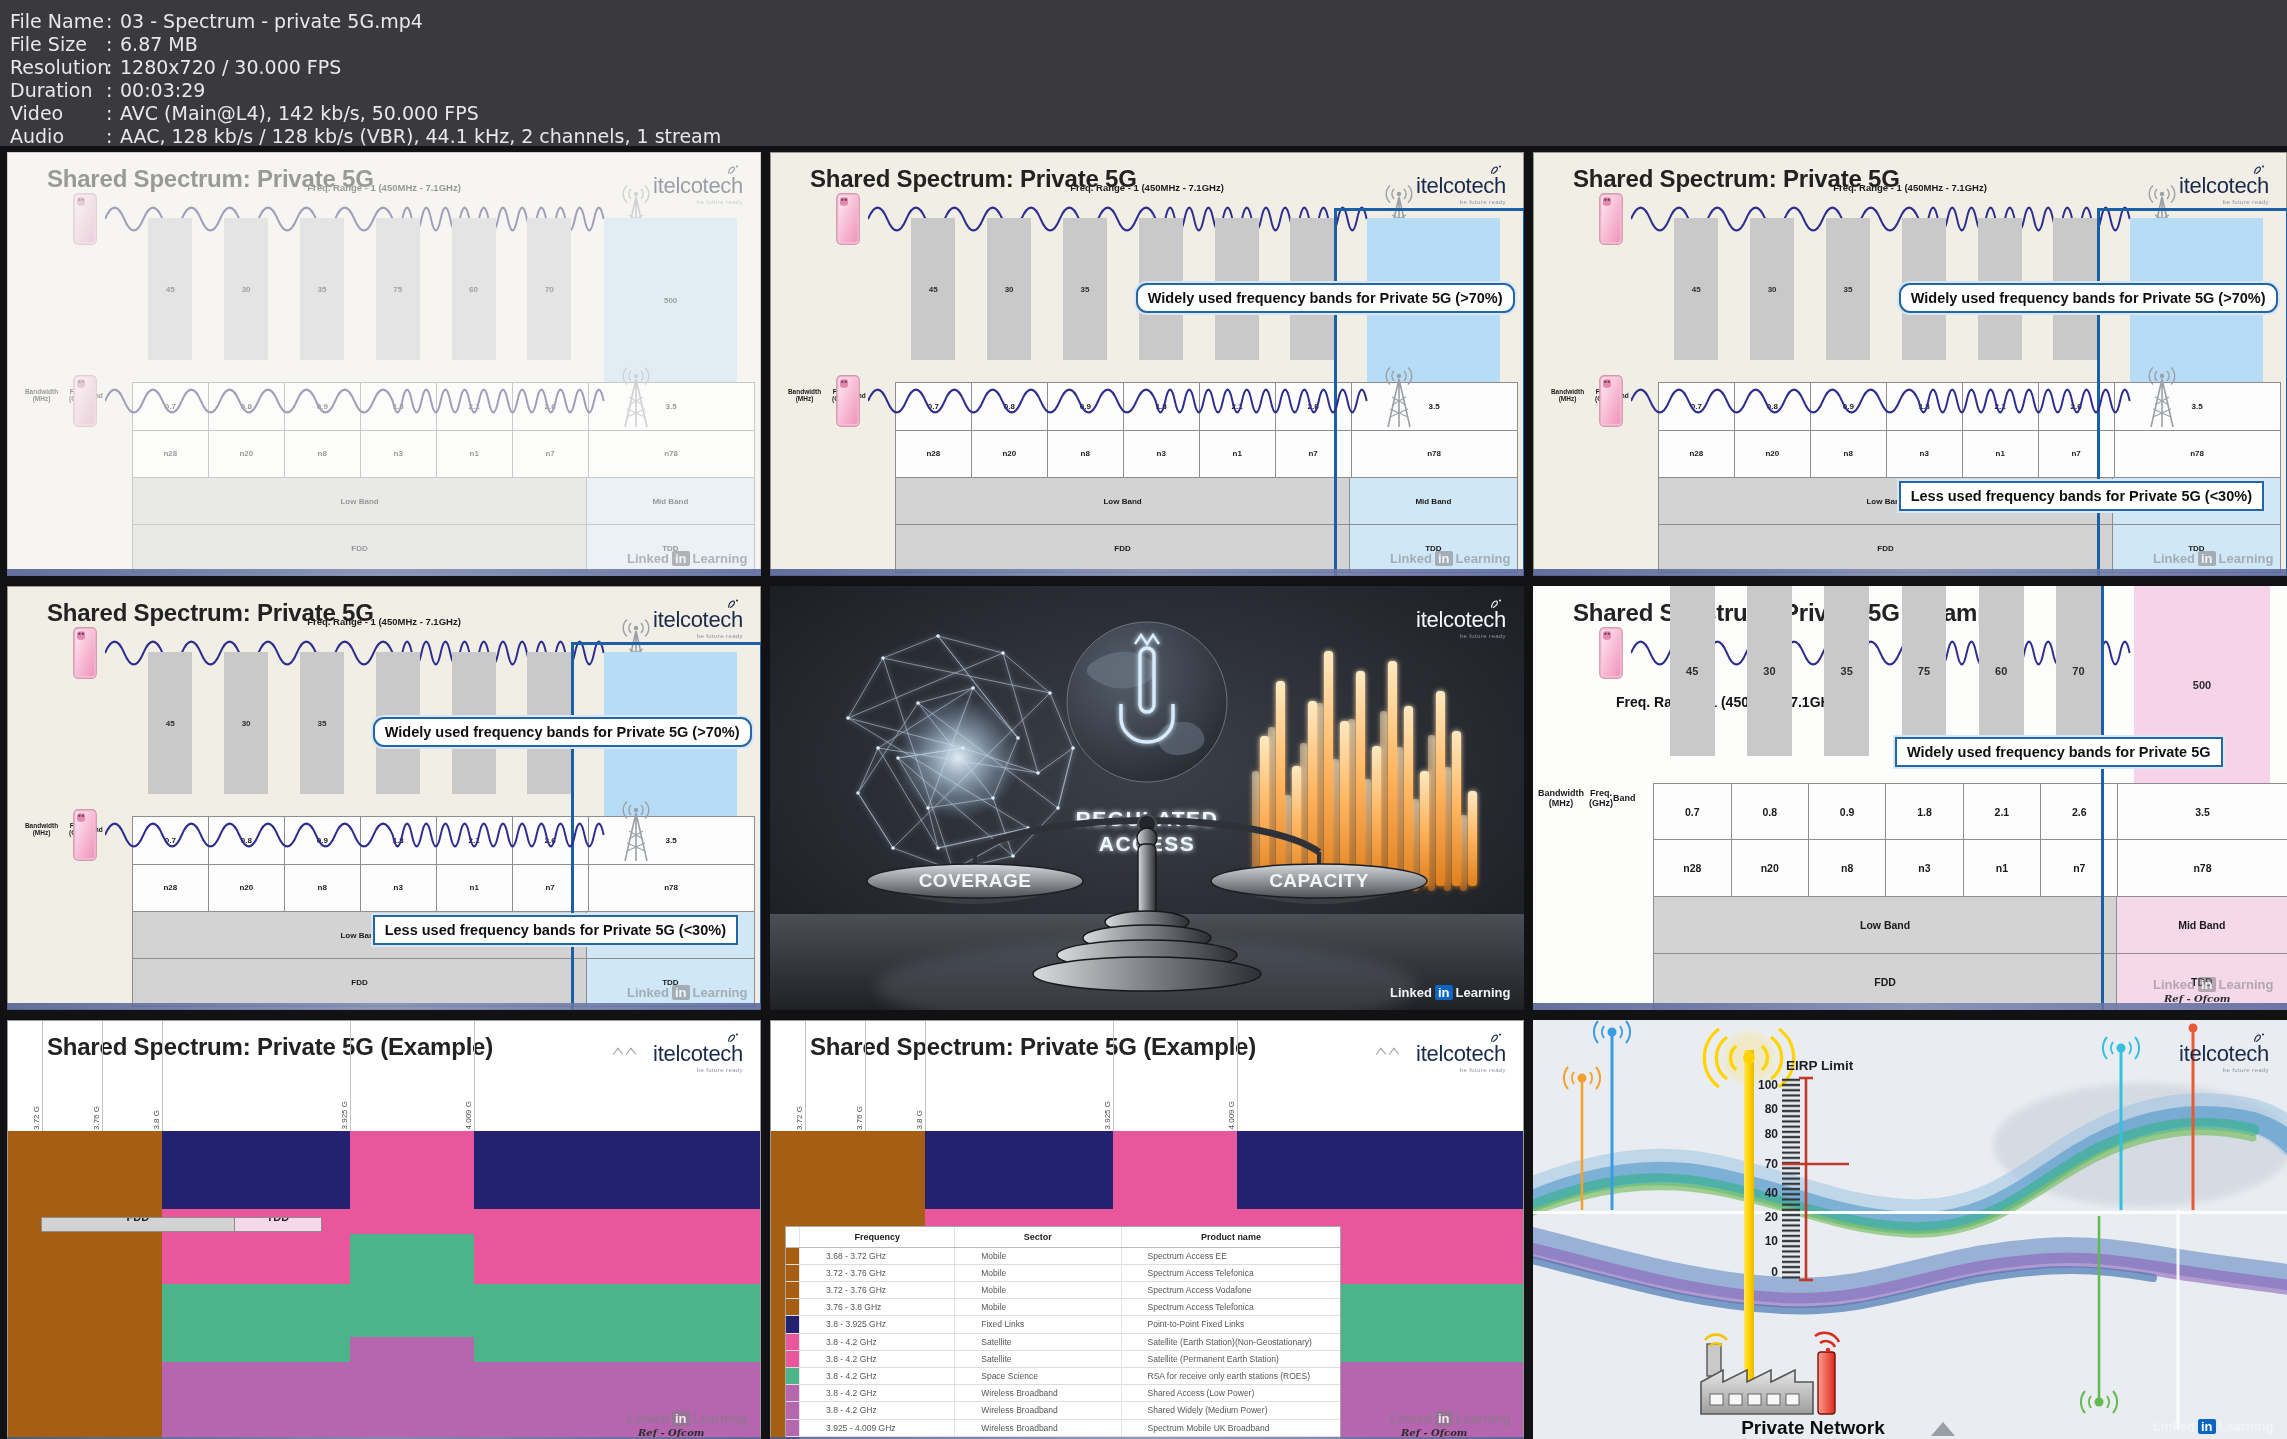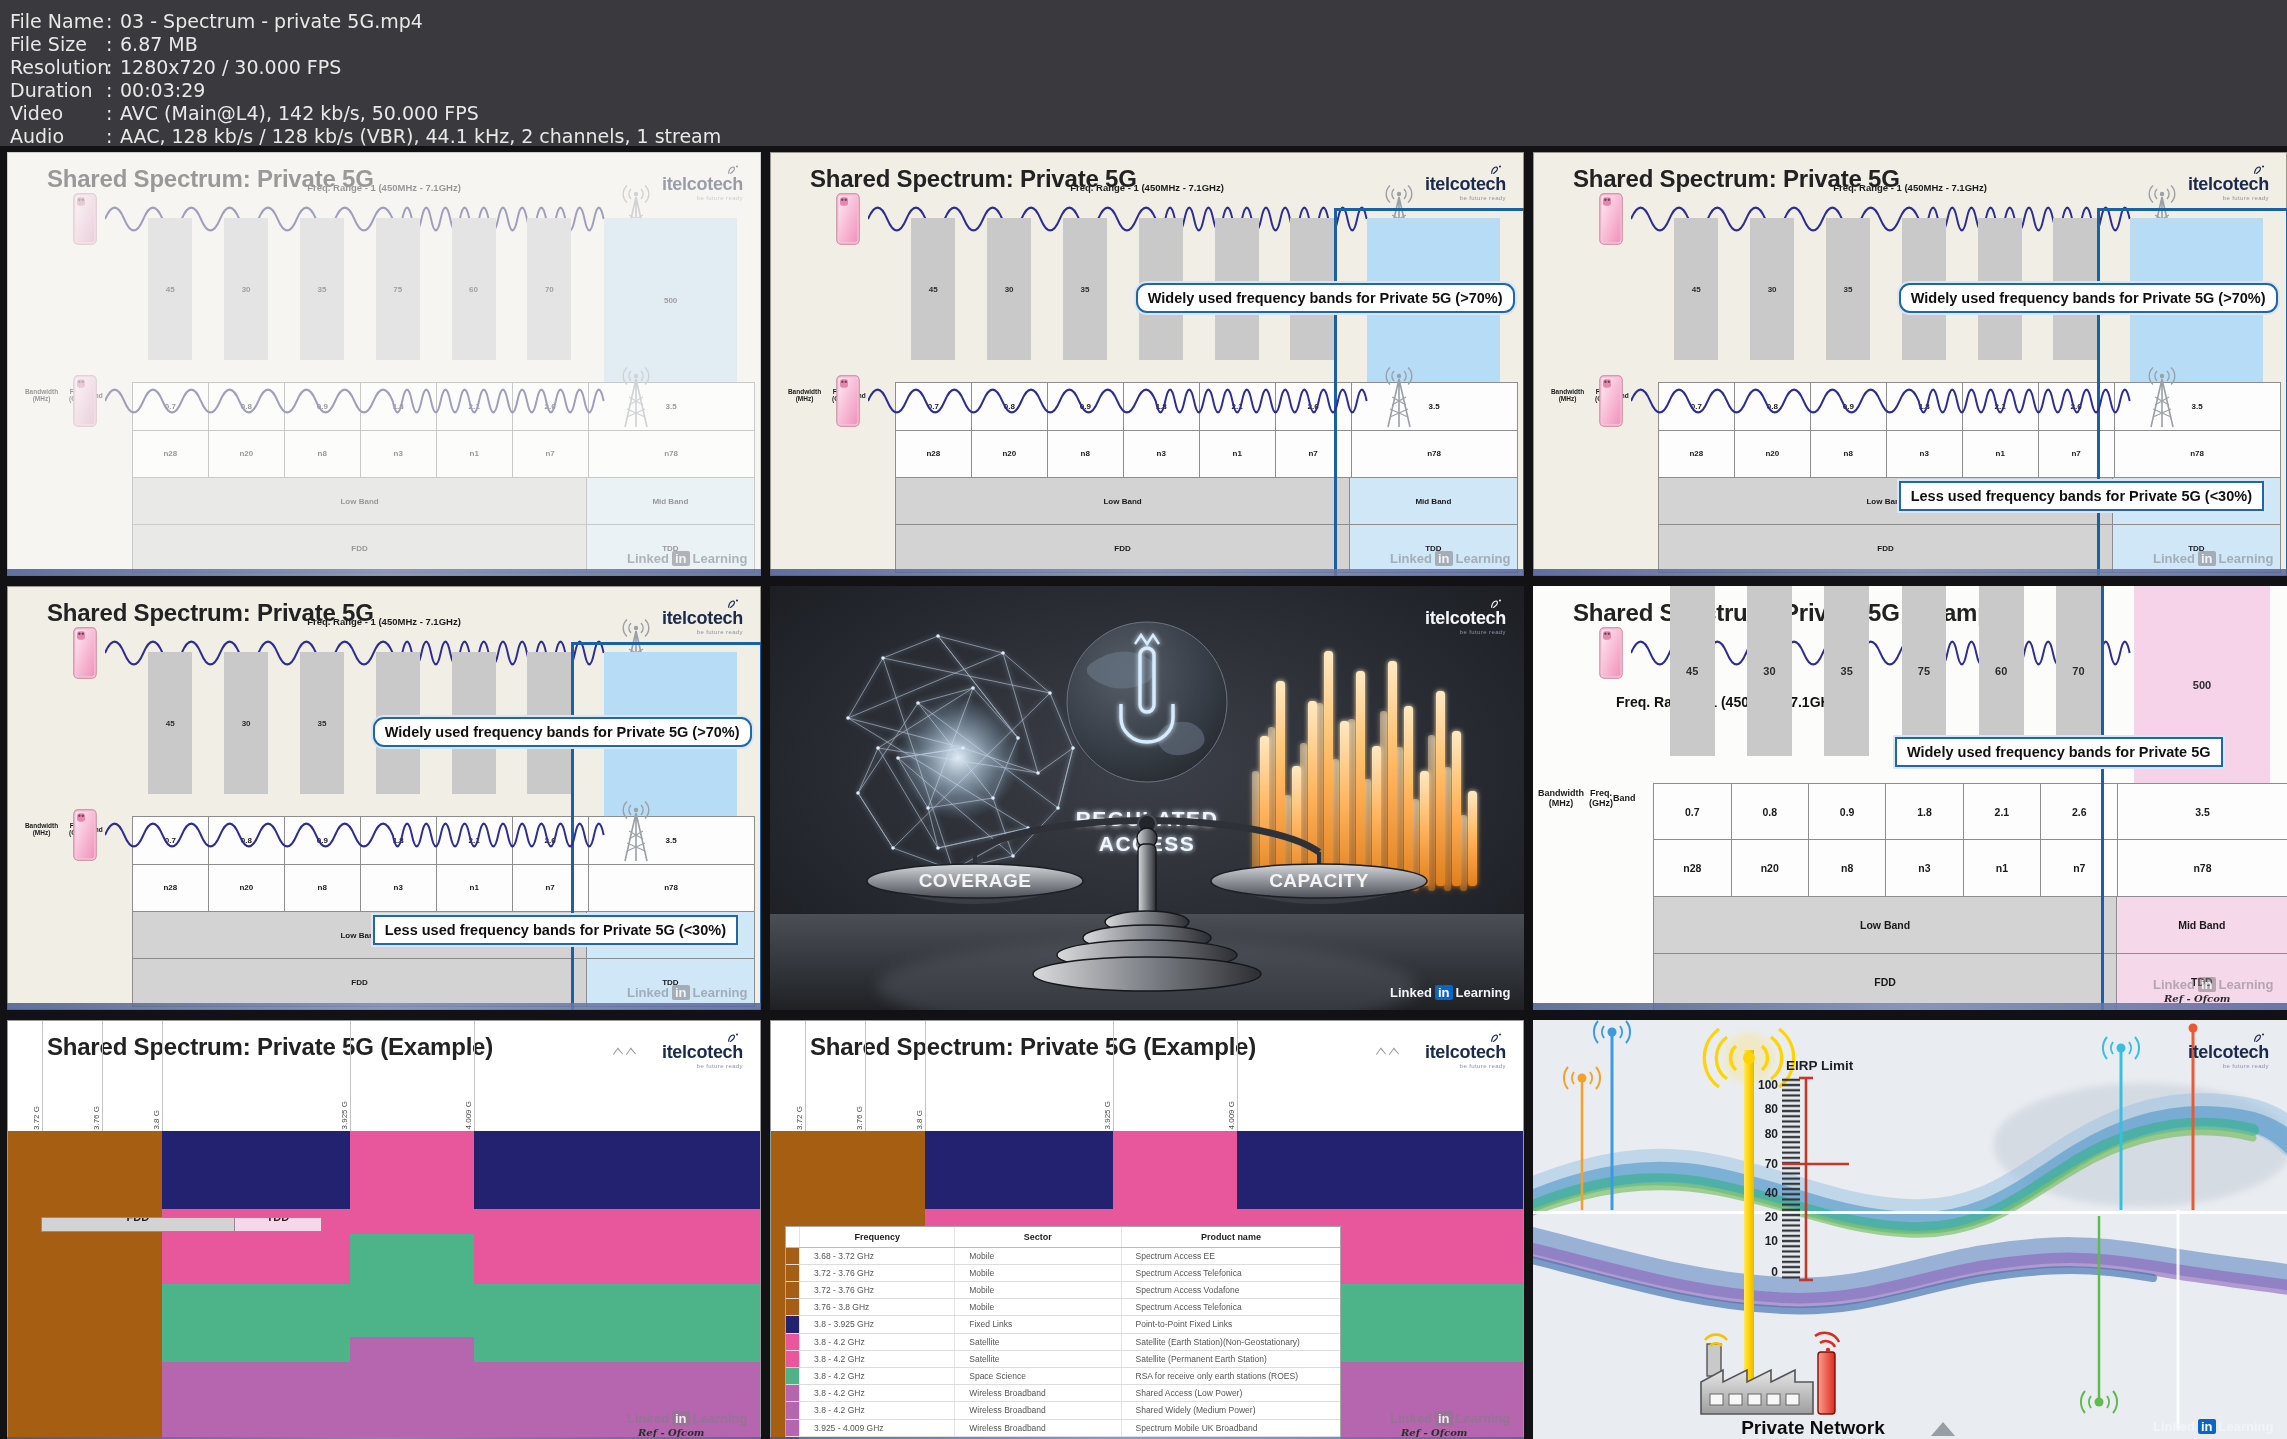--- a/index.html
+++ b/index.html
@@ -19,21 +19,21 @@
   .tile.slide::after{content:"";position:absolute;left:0;right:0;bottom:0;height:7px;
     background:linear-gradient(90deg,#49588f,#7d8ab2,#55639a);opacity:.85;pointer-events:none;}
   .abs{position:absolute;}
   .fadew{position:absolute;inset:0;opacity:.45;filter:saturate(.65);}
   
   .stitle{position:absolute;left:5.3%;top:3%;margin:0;font-size:24px;font-weight:600;color:#222;
     letter-spacing:-.2px;white-space:nowrap;}
   .logo{position:absolute;top:12px;right:18px;text-align:right;color:#1b2a4a;line-height:1;}
   .logo.white{color:#f4f6f9;}
   .logo .lg-glyph{display:block;width:16px;height:11px;margin:0 2px 0 auto;}
-  .logo .lg-name{display:block;font-size:18px;font-weight:700;letter-spacing:-.3px;}
+  .logo .lg-name{display:block;font-size:22px;font-weight:400;letter-spacing:-.3px;}
   .logo .lg-tag{display:block;font-size:6px;color:#8b93a3;margin-top:2px;letter-spacing:.4px;}
   .wm{position:absolute;right:1.8%;bottom:2.4%;font-size:13px;font-weight:700;white-space:nowrap;}
   .wm.gray{color:rgba(125,125,130,.55);}
   .wm.gray .wm-in{background:rgba(125,125,130,.55);color:rgba(255,255,255,.85);}
   .wm.white{color:#f2f4f7;}
   .wm.white .wm-in{background:#0a66c2;color:#fff;}
   .wm .wm-in{display:inline-block;padding:0 3px;border-radius:2px;margin:0 3px;}
   .wm.lift{bottom:4.2%;}
   .refnote{position:absolute;right:7.5%;bottom:1.4%;font-family:"DejaVu Serif",serif;
     font-style:italic;font-weight:700;font-size:10px;color:#2b2b2b;}
@@ -93,21 +93,21 @@
   .cut-fdd{flex:69;background:#d3d3d3;border-right:1px solid #8d8d8d;}
   .cut-tdd{flex:31;background:#f5d8ea;}
   .deco-marks{position:absolute;left:80.5%;top:7%;display:flex;gap:5px;}
   .deco-marks i{display:block;width:7px;height:7px;border-left:1.5px solid #9a9a9a;
     border-top:1.5px solid #9a9a9a;transform:rotate(50deg) skewX(14deg);}
   
   .stable{left:2%;top:48.5%;width:73.5%;border:1px solid #a8a8a8;background:#fff;font-weight:400;}
   .strow{display:flex;border-bottom:1px solid #ddd;height:16.2px;align-items:stretch;}
   .strow.head{height:20px;font-weight:700;color:#222;border-bottom:1px solid #bbb;}
   .stsw{flex:0 0 13px;}
-  .stc{display:flex;align-items:center;padding-left:14px;font-size:8.5px;color:#555;
+  .stc{display:flex;align-items:center;padding-left:26px;font-size:8.5px;color:#555;
     border-left:1px solid #e4e4e4;box-sizing:border-box;white-space:nowrap;overflow:hidden;}
   .strow.head .stc{font-size:9px;color:#1c1c1c;justify-content:center;padding-left:0;}
   .stc.cf{flex:0 0 28%;}
   .stc.cs{flex:0 0 30%;}
   .stc.cp{flex:1;}
   svg text{font-family:"Liberation Sans",sans-serif;}
 </style>
 </head>
 <body>
 

